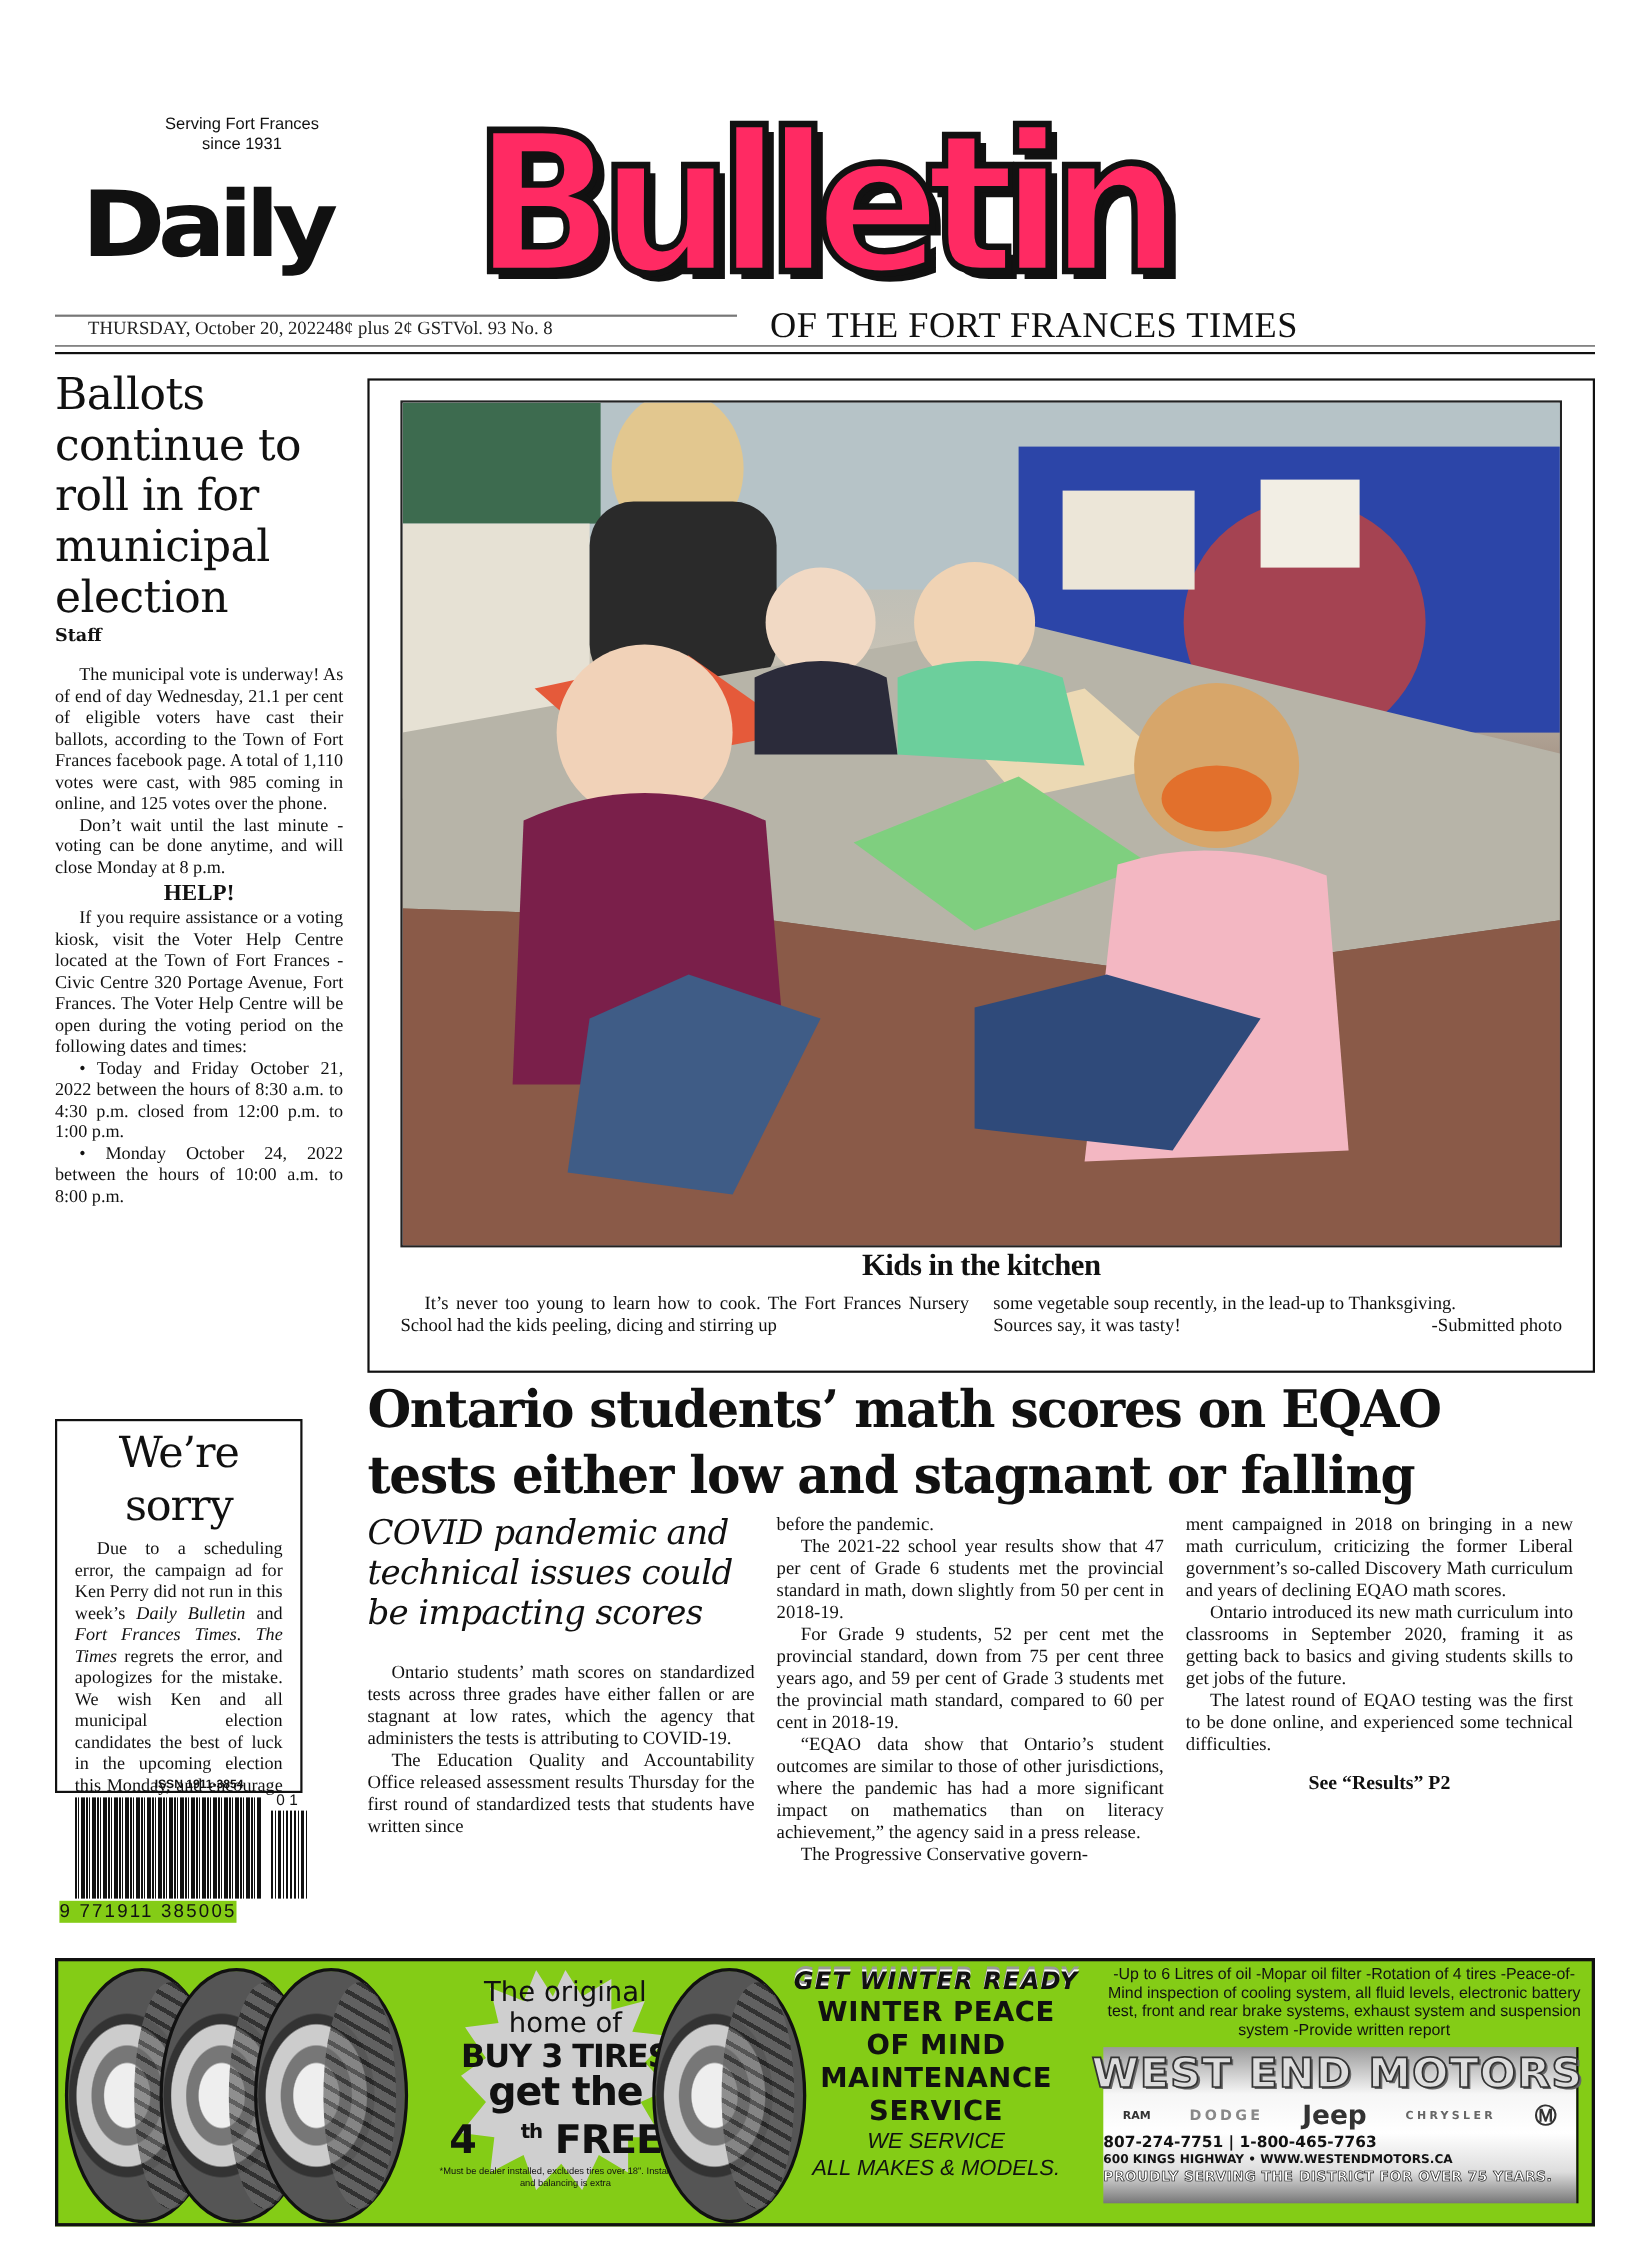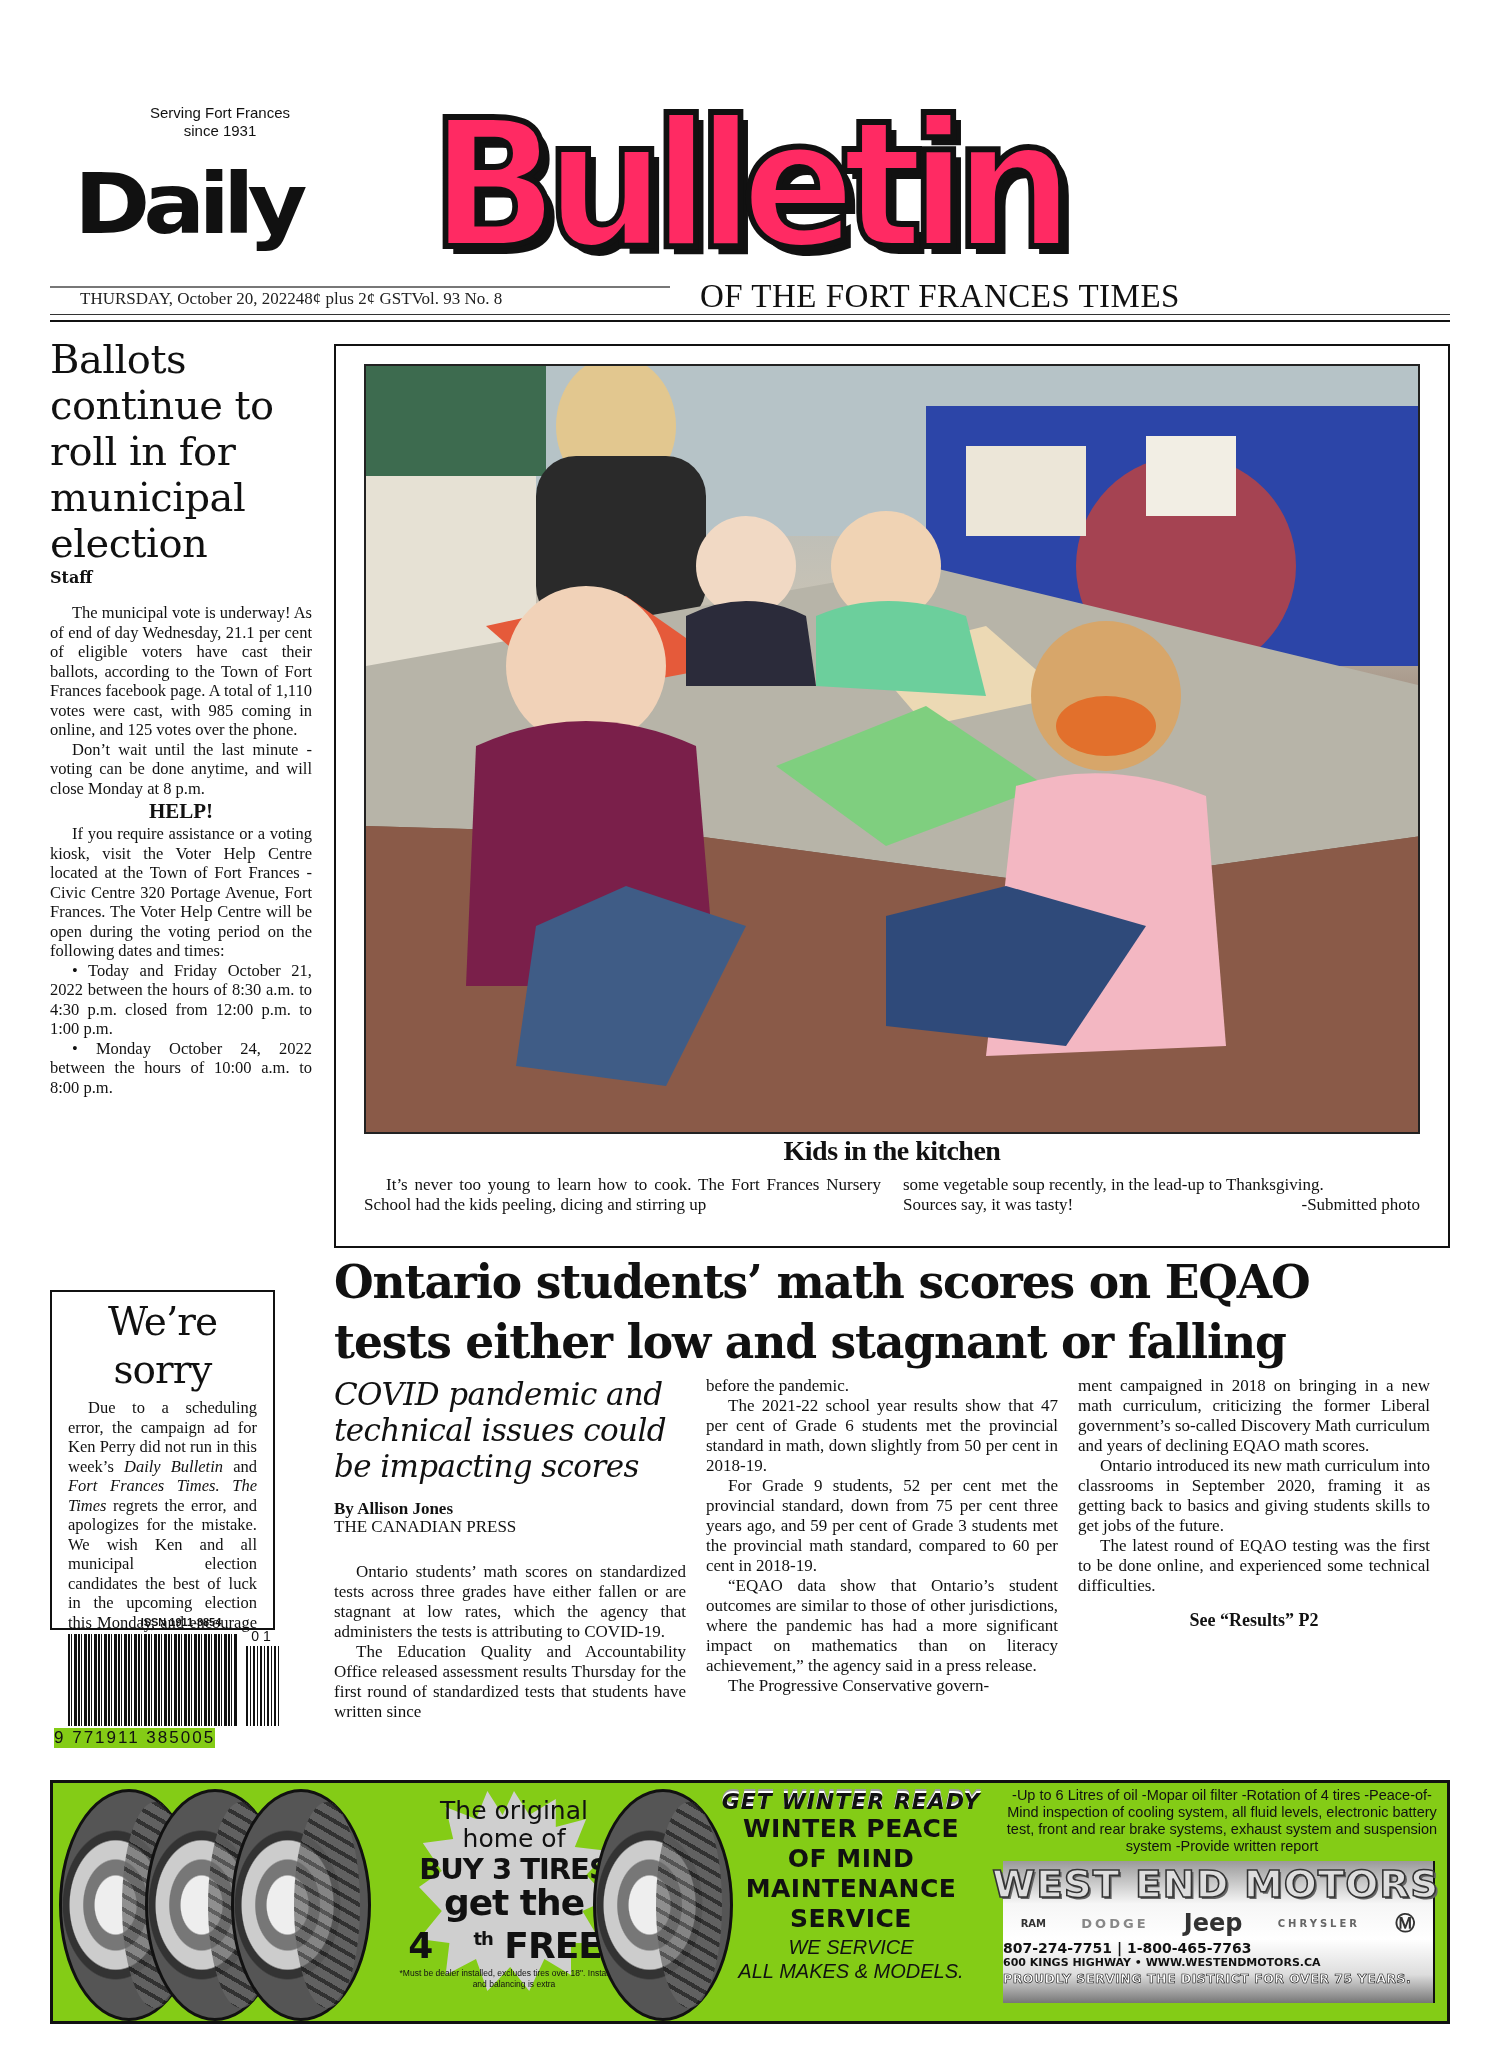--- a/index.html
+++ b/index.html
@@ -176,24 +176,20 @@
 <div class="abs issn">ISSN 1911-3854</div>
 <div class="abs barcode"></div>
 <div class="abs addon-digits">01</div>
 <div class="abs barcode-addon"></div>
 <div class="abs barcode-digits">9 771911 385005</div>
 
 <h2 class="abs main-head">Ontario students’ math scores on EQAO tests either low and stagnant or falling</h2>
 <div class="abs article-cols">
   <div>
     <div class="deck">COVID pandemic and technical issues could be impacting scores</div>
-    <div class="byline">
-      <span class="name">By Allison Jones</span>
-      <span>THE CANADIAN PRESS</span>
-    </div>
     <div class="art-body" style="margin-top:26px">
       <p>Ontario students’ math scores on standardized tests across three grades have either fallen or are stagnant at low rates, which the agency that administers the tests is attributing to COVID-19.</p>
       <p>The Education Quality and Accountability Office released assessment results Thursday for the first round of standardized tests that students have written since</p>
     </div>
   </div>
   <div class="art-body">
     <p class="noindent">before the pandemic.</p>
     <p>The 2021-22 school year results show that 47 per cent of Grade 6 students met the provincial standard in math, down slightly from 50 per cent in 2018-19.</p>
     <p>For Grade 9 students, 52 per cent met the provincial standard, down from 75 per cent three years ago, and 59 per cent of Grade 3 students met the provincial math standard, compared to 60 per cent in 2018-19.</p>
     <p>“EQAO data show that Ontario’s student outcomes are similar to those of other jurisdictions, where the pandemic has had a more significant impact on mathematics than on literacy achievement,” the agency said in a press release.</p>

